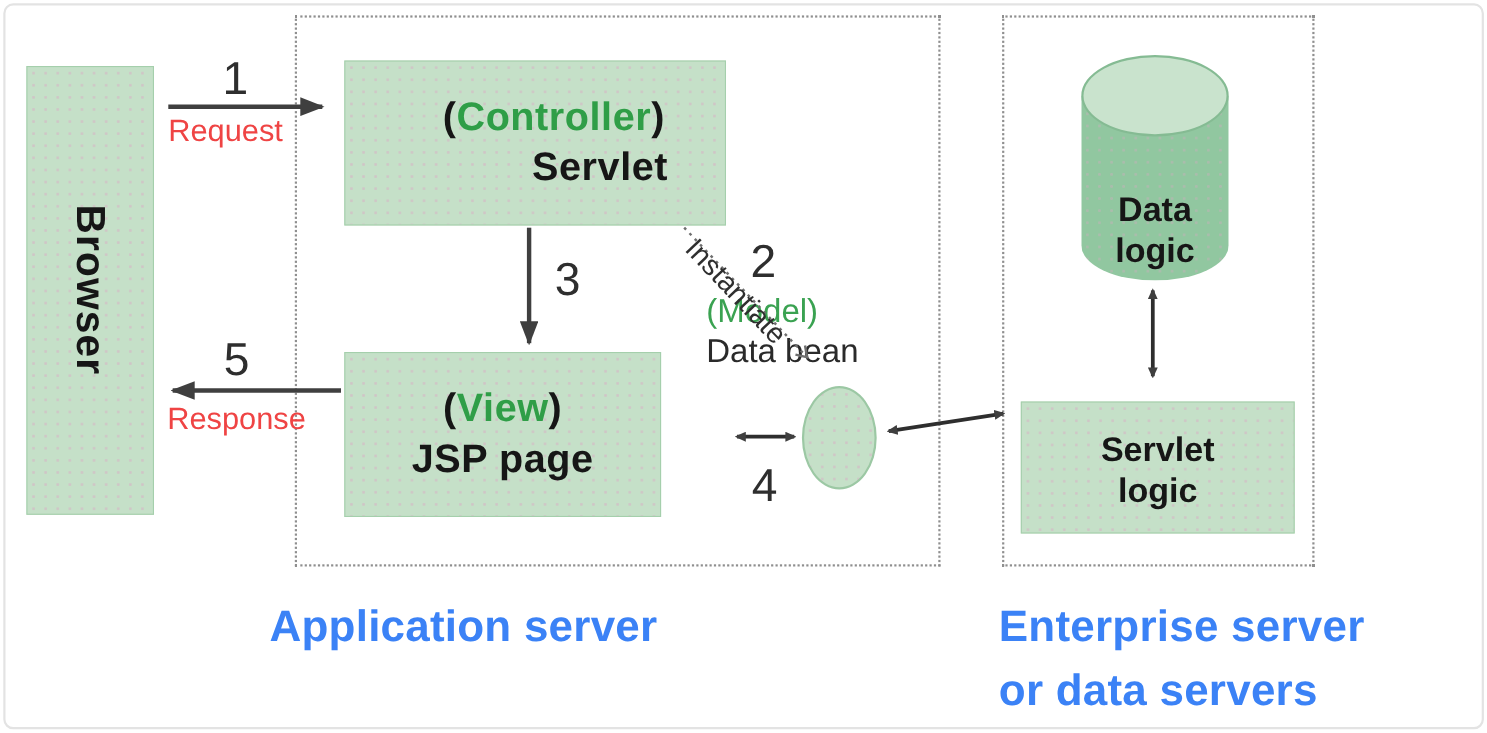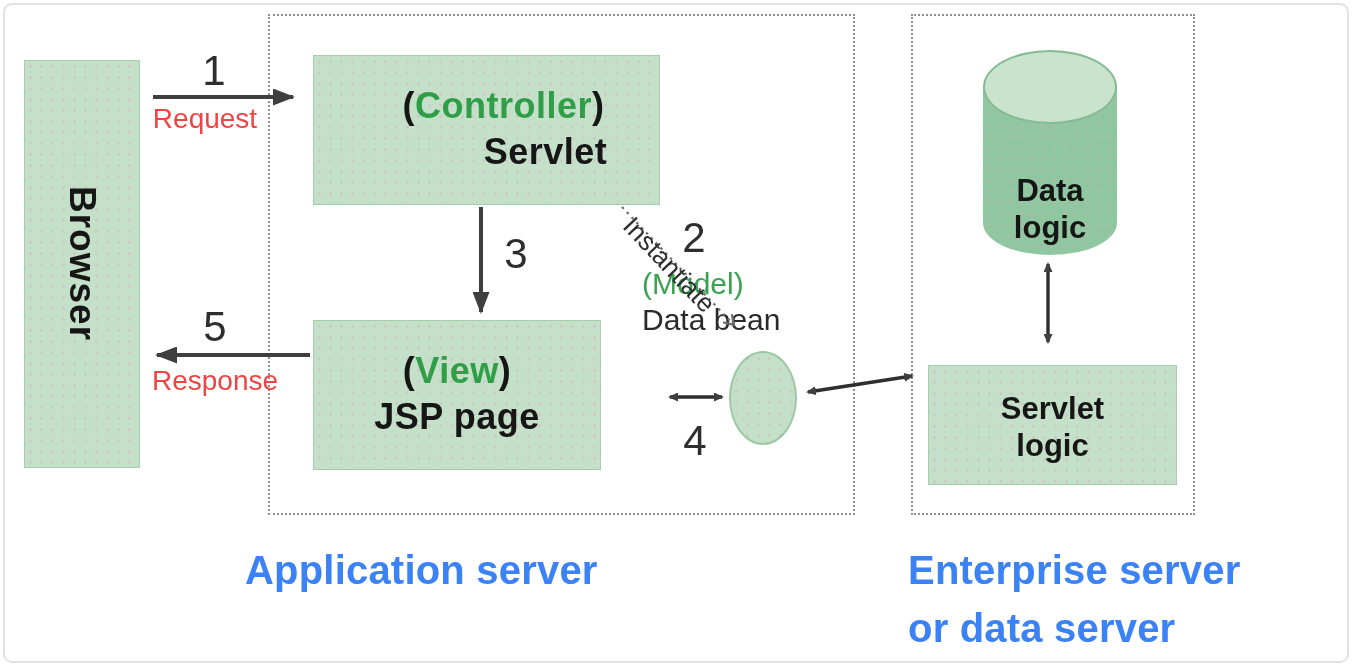--- a/index.html
+++ b/index.html
@@ -161,16 +161,16 @@
 
   <div class="num" style="left:695px;top:441px;">4</div>
 
   <div class="num" style="left:215px;top:327px;">5</div>
   <div class="arrow-word" style="left:215px;top:381px;">Response</div>
 
   <div class="caption" style="left:245px;top:541px;">Application server</div>
 
   <div class="caption" style="left:908px;top:541px;">
     <div>Enterprise server</div>
-    <div>or data server</div>
+    <div>or data servers</div>
   </div>
 
 </div>
 
 </body></html>

